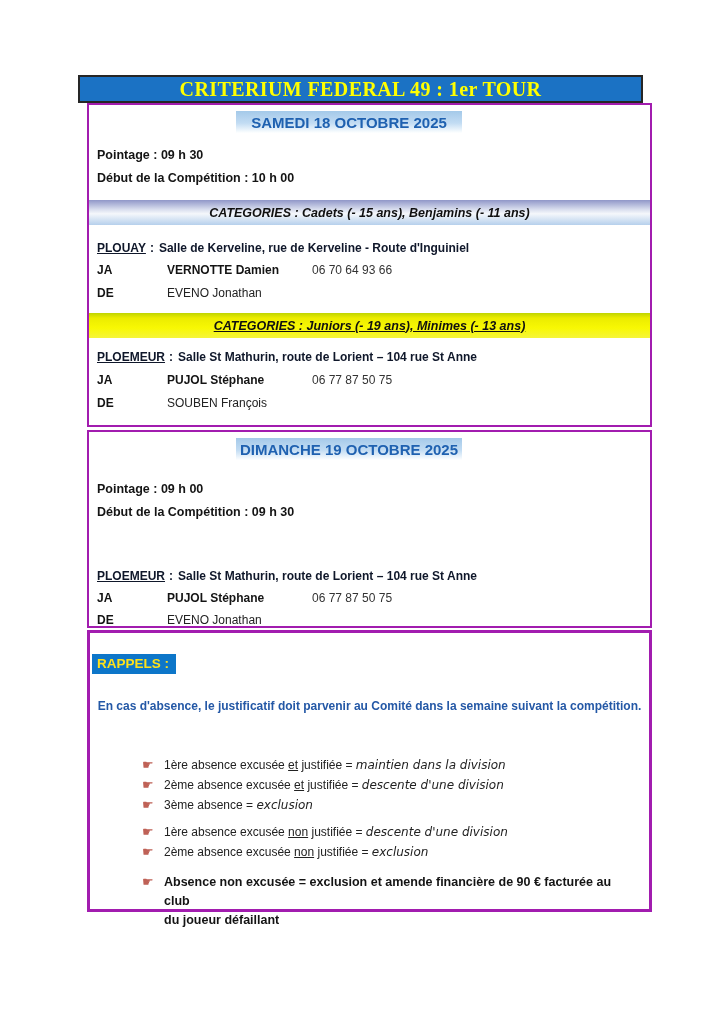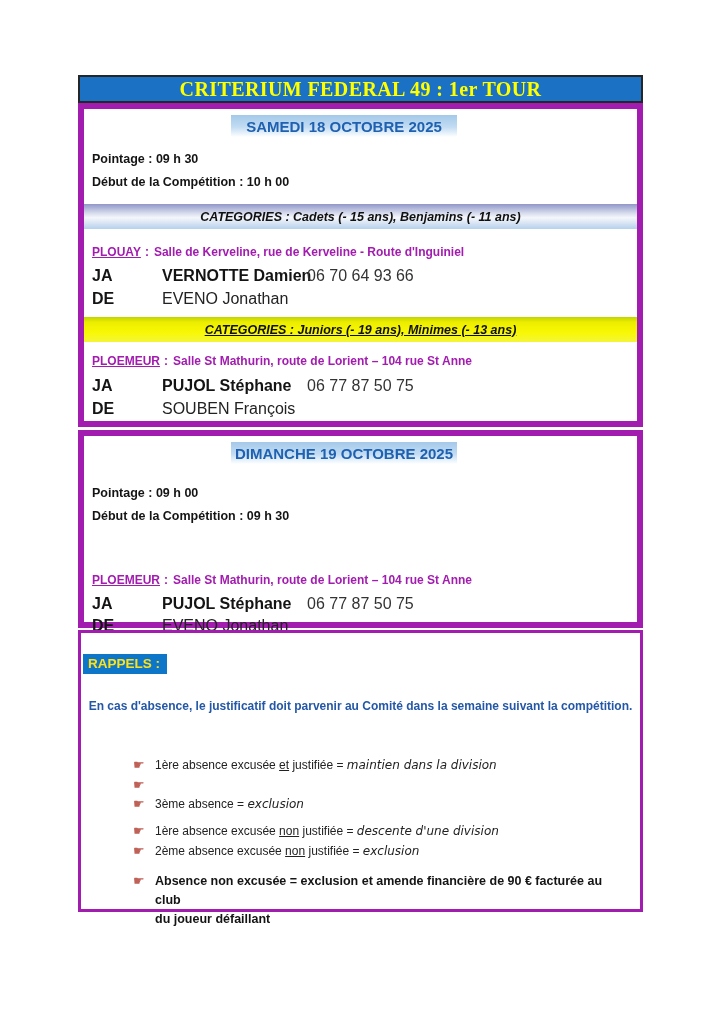--- a/index.html
+++ b/index.html
@@ -22,22 +22,22 @@
     display:flex;align-items:center;justify-content:center;
   }
   .title-bar span{
     font-family:"Liberation Serif","DejaVu Serif",serif;
     font-weight:bold;font-size:20px;letter-spacing:.4px;
     color:#FFFF00;white-space:nowrap;
   }
 
   
   .sec-box{
-    position:absolute;left:78px;width:565px;box-sizing:border-box;
-    background:#fff;border:6px solid #a21caf;
+    position:absolute;left:87px;width:565px;box-sizing:border-box;
+    background:#fff;border:2px solid #a21caf;
   }
   #box-saturday{top:103px;height:324px;}
   #box-sunday{top:430px;height:198px;}
   #box-rappels{top:630px;height:282px;border-width:3px;}
 
   
   .day-band{
     position:absolute;left:147px;width:226px;height:22px;top:6px;
     background:linear-gradient(180deg,#A4C9E9 0%,#C2DCF3 55%,#FEFFFF 100%);
     display:flex;align-items:center;justify-content:center;
@@ -65,27 +65,27 @@
     background:linear-gradient(180deg,#BFD400 0%,#ECEC00 20%,#F8F803 60%,#F5F53A 100%);
   }
   .cat-yellow span{text-decoration:underline;}
   .cat-orange{
     background:linear-gradient(180deg,#DB8344 0%,#E9A677 42%,#F8D9BE 82%,#FDF2E7 100%);
     height:24px;
   }
 
   
   .venue-line{
-    position:absolute;left:8px;right:6px;font-size:12px;font-weight:bold;color:#a21caf;white-space:nowrap;
+    position:absolute;left:8px;right:6px;font-size:12px;font-weight:bold;color:#0f172a;white-space:nowrap;
   }
   .venue-city{text-decoration:underline;}
   .venue-sep{margin:0 5px 0 4px;}
   .off-row{
     position:absolute;left:8px;right:6px;display:flex;align-items:flex-end;
-    font-size:16px;white-space:nowrap;
+    font-size:12px;white-space:nowrap;
   }
   .off-role{width:70px;font-weight:bold;color:#141414;}
   .off-name{width:145px;color:#222;}
   .off-name.bold{font-weight:bold;color:#141414;}
   .off-phone{color:#333;}
 
   
   .rappels-label{
     position:absolute;left:2px;top:21px;
     background:#0D76C9;color:#FFE11A;
@@ -194,20 +194,21 @@
     <div class="absence-notice">En cas d'absence, le justificatif doit parvenir au Comité dans la semaine suivant la compétition.</div>
 
     <div class="bullet-list">
       <div class="bullet-group">
         <div class="bullet-item">
           <span class="hand-icon">☛</span>
           <span><span>1ère absence excusée</span> <span class="b-key">et</span> <span>justifiée =</span> <span class="b-result">maintien dans la division</span></span>
         </div>
         <div class="bullet-item">
           <span class="hand-icon">☛</span>
+          <span><span>2ème absence excusée</span> <span class="b-key">et</span> <span>justifiée =</span> <span class="b-result">descente d'une division</span></span>
         </div>
         <div class="bullet-item">
           <span class="hand-icon">☛</span>
           <span><span>3ème absence =</span> <span class="b-result">exclusion</span></span>
         </div>
       </div>
 
       <div class="bullet-group">
         <div class="bullet-item">
           <span class="hand-icon">☛</span>

